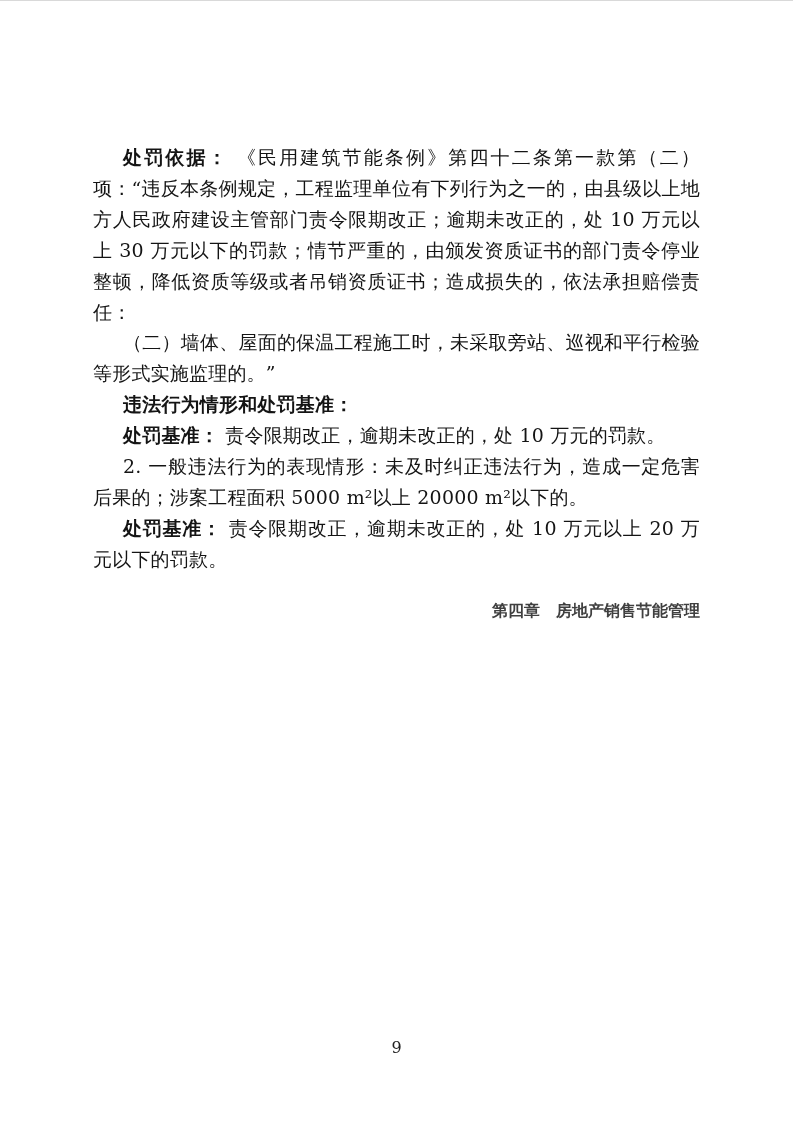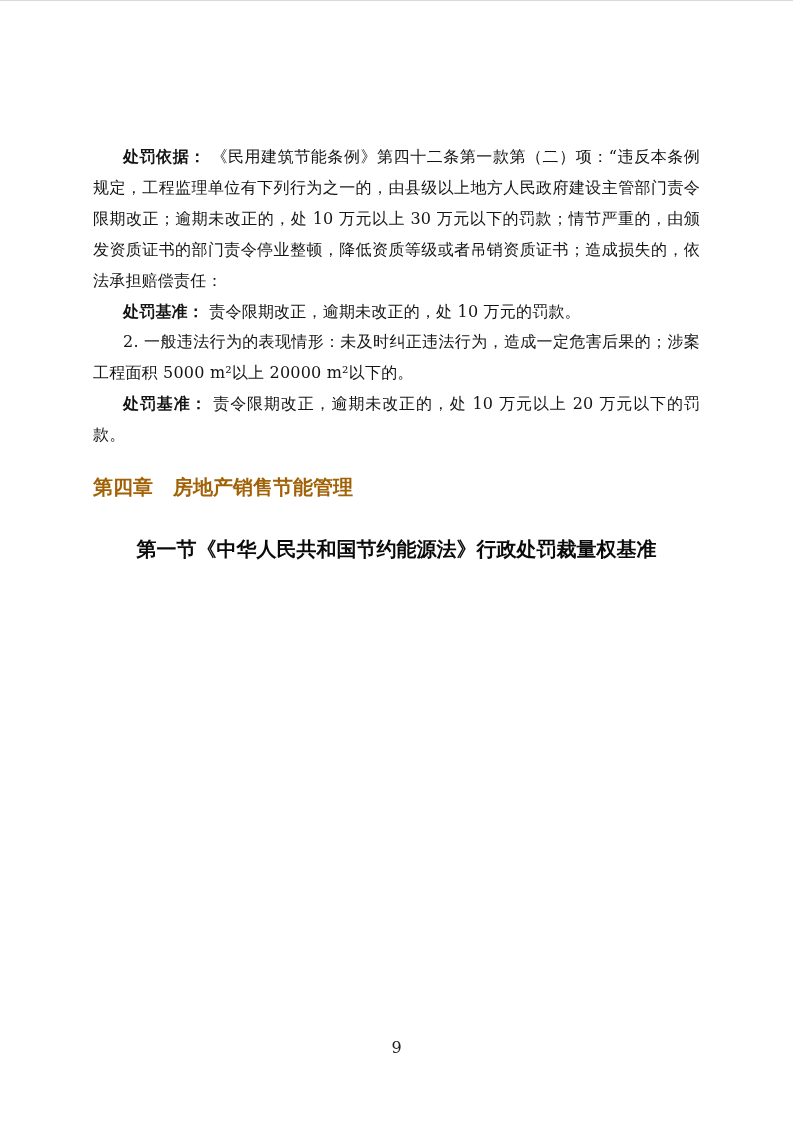--- a/index.html
+++ b/index.html
@@ -20,38 +20,38 @@
     overflow: hidden;
   }
   .top-edge {
     position: absolute;
     top: 0; left: 0; right: 0;
     height: 1px;
     background: #d9d9d9;
   }
   .doc-body p {
     margin: 0;
-    font-size: 16px;
+    font-size: 19px;
     line-height: 30.9px;
     text-align: justify;
     text-justify: inter-ideograph;
     text-indent: 30px;
     letter-spacing: 0.2px;
   }
   .doc-body strong {
     font-weight: bold;
   }
   .chapter-heading {
     margin: 21px 0 0 0;
     font-family: "DejaVu Sans", "Liberation Sans", sans-serif;
-    font-size: 20px;
+    font-size: 16px;
     line-height: 30px;
     font-weight: bold;
-    text-align: left;
-    color: #a16207;
+    text-align: right;
+    color: #404040;
   }
   .section-heading {
     margin: 32px 0 0 0;
     font-family: "DejaVu Serif", "Liberation Serif", serif;
     font-size: 20px;
     line-height: 30px;
     font-weight: bold;
     text-align: center;
     color: #0a0a0a;
   }
@@ -67,23 +67,24 @@
   }
 </style>
 </head>
 <body>
 
 <div class="page">
   <div class="top-edge"></div>
 
   <div class="doc-body">
       <p><strong>处罚依据：</strong> 《民用建筑节能条例》第四十二条第一款第（二）项：“违反本条例规定，工程监理单位有下列行为之一的，由县级以上地方人民政府建设主管部门责令限期改正；逾期未改正的，处 10 万元以上 30 万元以下的罚款；情节严重的，由颁发资质证书的部门责令停业整顿，降低资质等级或者吊销资质证书；造成损失的，依法承担赔偿责任：</p>
+      <p>（二）墙体、屋面的保温工程施工时，未采取旁站、巡视和平行检验等形式实施监理的。”</p>
+      <p><strong>违法行为情形和处罚基准：</strong></p>
       <p><strong>处罚基准：</strong> 责令限期改正，逾期未改正的，处 10 万元的罚款。</p>
       <p>2. 一般违法行为的表现情形：未及时纠正违法行为，造成一定危害后果的；涉案工程面积 5000 m²以上 20000 m²以下的。</p>
       <p><strong>处罚基准：</strong> 责令限期改正，逾期未改正的，处 10 万元以上 20 万元以下的罚款。</p>
     </div>
 
   <h1 class="chapter-heading">第四章　房地产销售节能管理</h1>
 
-  <h2 class="section-heading">第一节《中华人民共和国节约能源法》行政处罚裁量权基准</h2>
 
   <div class="page-number">9</div>
 </div>
 
 </body></html>

